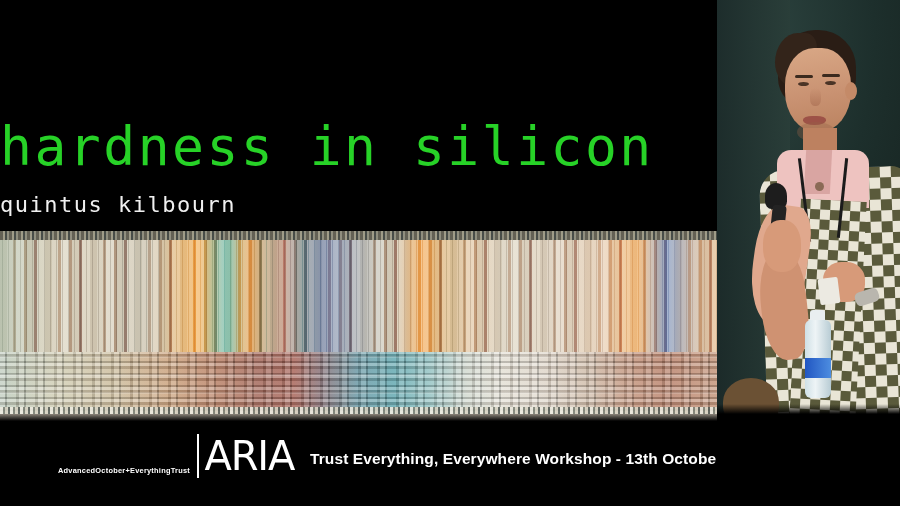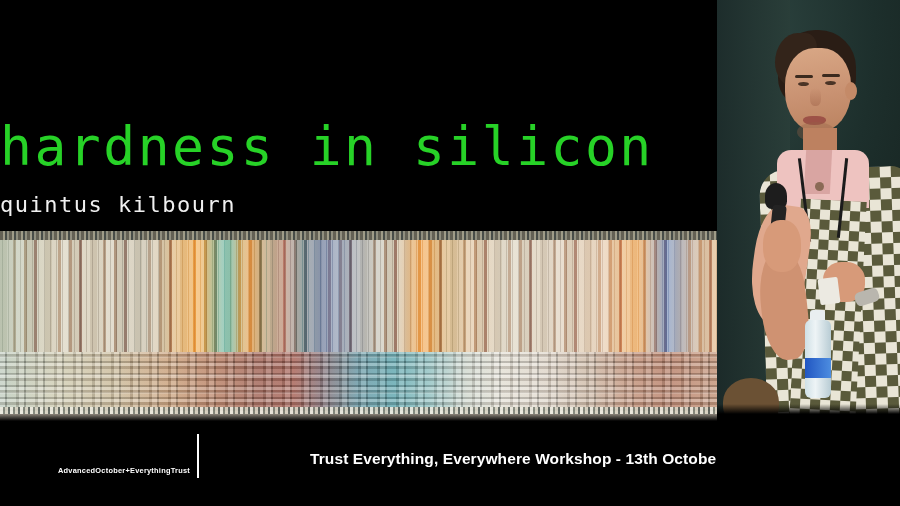--- a/index.html
+++ b/index.html
@@ -560,20 +560,21 @@
     <div id="footer"></div>
 
     <div id="aria-logo">
       <div id="aria-words">
         <span>Advanced</span>
         <span>October</span>
         <span>+Everything</span>
         <span>Trust</span>
       </div>
       <div id="aria-rule"></div>
+      <div id="aria-mark">ARIA</div>
     </div>
 
     <div id="workshop-line">Trust Everything, Everywhere Workshop - 13th October 2025</div>
   </div>
 
   <div id="speaker">
     <div id="speaker-video">
       <div class="spk-bg"></div>
       <div class="spk-bg2"></div>
       <div class="spk-hair"></div>

